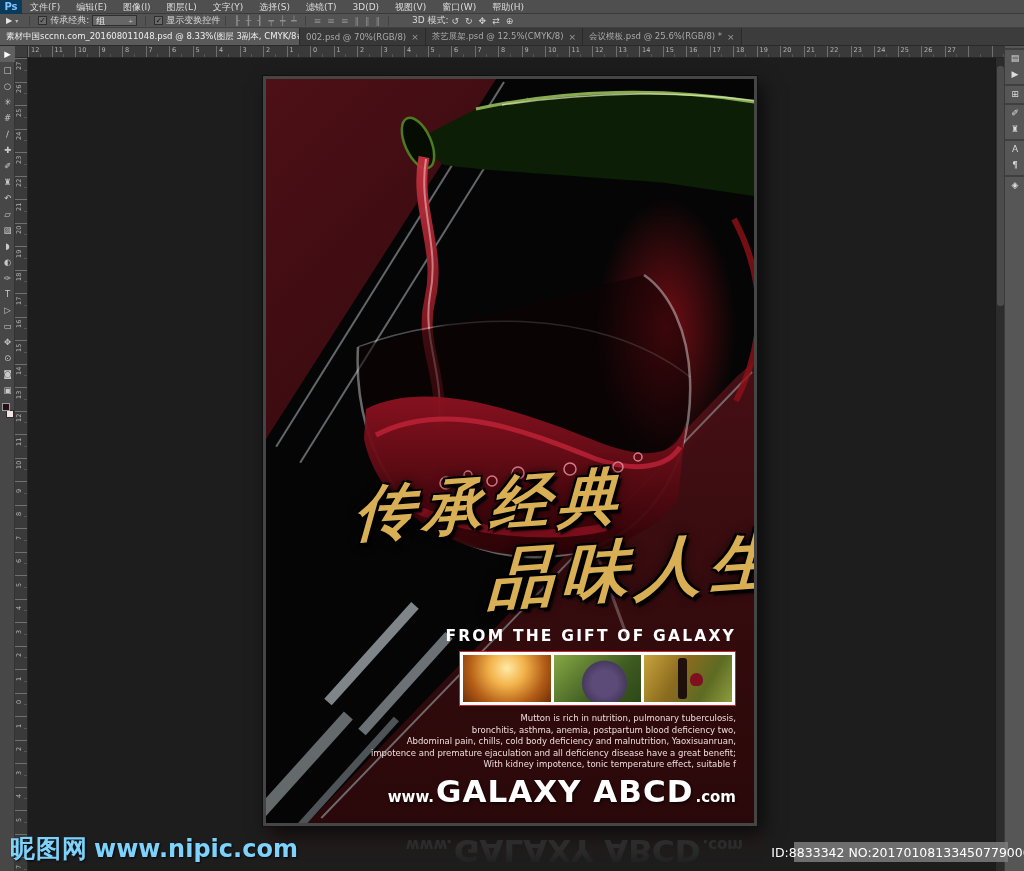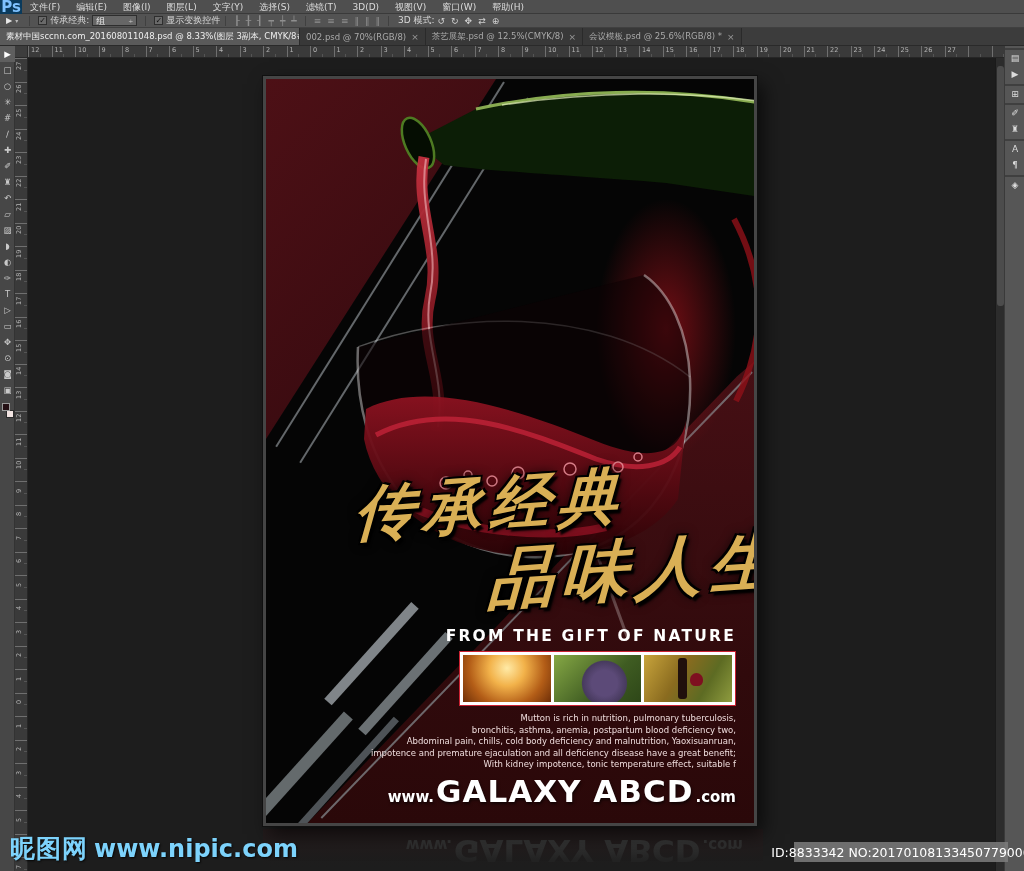--- a/index.html
+++ b/index.html
@@ -5,21 +5,21 @@
   * { margin:0; padding:0; box-sizing:border-box; }
   body { background:#333; font-family:"DejaVu Sans", sans-serif; }
   #app { position:relative; width:1024px; height:871px; overflow:hidden;
          background:#1f1f1f; font-family:"DejaVu Sans", sans-serif; }
 
   
   .menubar { position:absolute; left:0; top:0; width:1024px; height:14px;
              background:#4f4f4f; border-bottom:1px solid #3a3a3a;
              display:flex; align-items:center; z-index:40; }
   .ps-logo { width:22px; height:14px; background:#0a3a5c; color:#7fc2ff;
-             font-size:15px; font-weight:bold; text-align:center; line-height:14px; }
+             font-size:10px; font-weight:bold; text-align:center; line-height:14px; }
   .menu-item { color:#dcdcdc; font-size:9px; padding:0 8px; line-height:14px; cursor:default; }
   .optionsbar { position:absolute; left:0; top:14px; width:1024px; height:14px;
                 background:#535353; border-bottom:1px solid #404040;
                 display:flex; align-items:center; font-size:9px; color:#d8d8d8; z-index:40; }
   .opt-sep { width:1px; height:10px; background:#404040; margin:0 5px; }
   .tool-opt-icon { color:#e8e8e8; font-size:8px; margin:0 3px 0 6px; }
   .caret { color:#bbb; font-size:6px; margin-right:6px; }
   .checkbox { display:inline-block; width:9px; height:9px; background:#6a6a6a;
               border:1px solid #2e2e2e; color:#111; font-size:8px; line-height:8px;
               text-align:center; margin:0 3px; }
@@ -196,21 +196,21 @@
     <span class="opt-icon-group">
 
     <span class="opt-icon">≡</span>
         <span class="opt-icon">≡</span>
         <span class="opt-icon">≡</span>
         <span class="opt-icon">∥</span>
         <span class="opt-icon">∥</span>
         <span class="opt-icon">∥</span>
       </span>
     <span class="opt-sep"></span>
-    <span style="margin-left:4px;">3D 模式:</span>
+    <span style="margin-left:18px;">3D 模式:</span>
     <span class="opt-icon-group">
 
     <span class="opt-icon" style="color:#cfcfcf;">↺</span>
         <span class="opt-icon" style="color:#cfcfcf;">↻</span>
         <span class="opt-icon" style="color:#cfcfcf;">✥</span>
         <span class="opt-icon" style="color:#cfcfcf;">⇄</span>
         <span class="opt-icon" style="color:#cfcfcf;">⊕</span>
       </span>
   </div>
 
@@ -513,21 +513,21 @@
         <circle cx="330" cy="398" r="4"></circle>
           <circle cx="352" cy="388" r="5"></circle>
           <circle cx="372" cy="378" r="4"></circle>
       </g>
       <path d="M150,430 C200,452 280,462 340,448" stroke="#9c1426" stroke-width="8" fill="none" opacity="0.7"></path>
       <path d="M332,478 L362,560" stroke="rgba(255,255,255,0.25)" stroke-width="3"></path>
     </svg>
 
     <div class="title-gold title-line1">传承经典</div>
     <div class="title-gold title-line2">品味人生</div>
-    <div class="subtitle-en">FROM THE GIFT OF NATURE</div>
+    <div class="subtitle-en">FROM THE GIFT OF GALAXY</div>
 
     <div class="photo-strip">
       <div class="photo photo-cellar"></div>
       <div class="photo photo-grapes"></div>
       <div class="photo photo-vineyard"></div>
     </div>
 
     <div class="body-text">Mutton is rich in nutrition, pulmonary tuberculosis,
 bronchitis, asthma, anemia, postpartum blood deficiency two,
 Abdominal pain, chills, cold body deficiency and malnutrition, Yaoxisuanruan,

